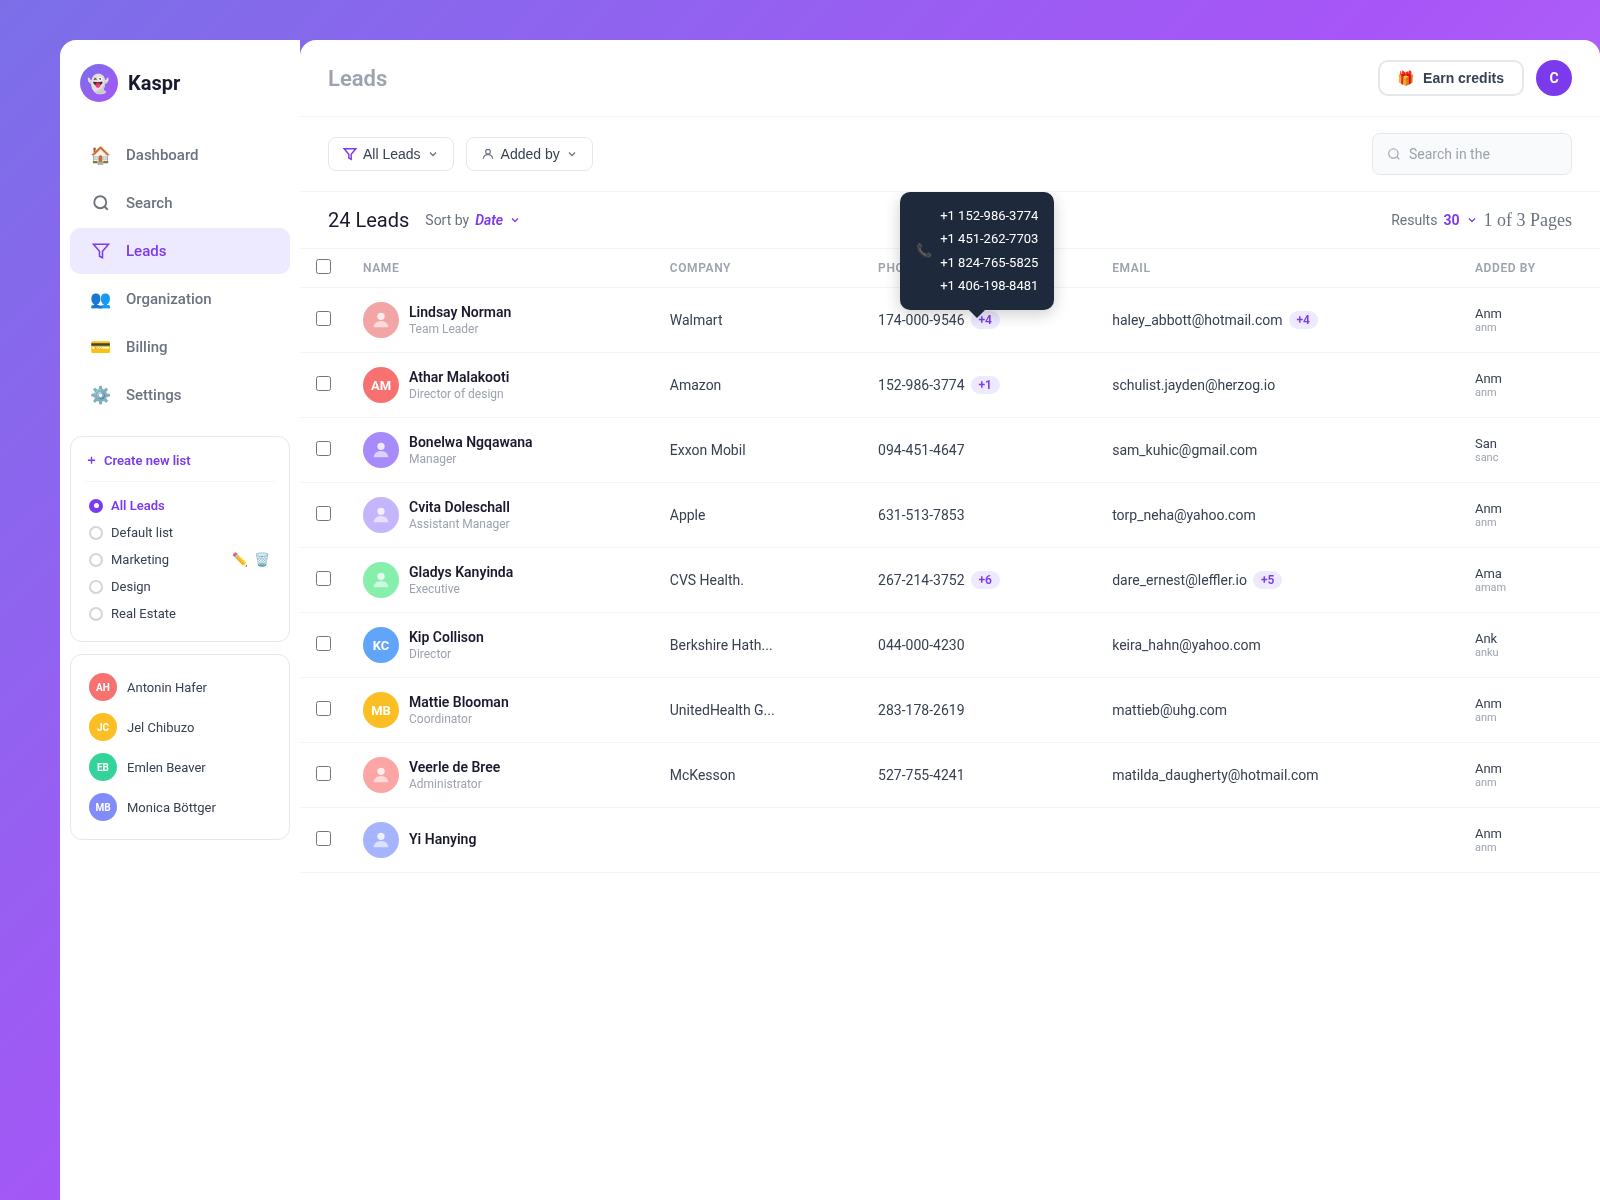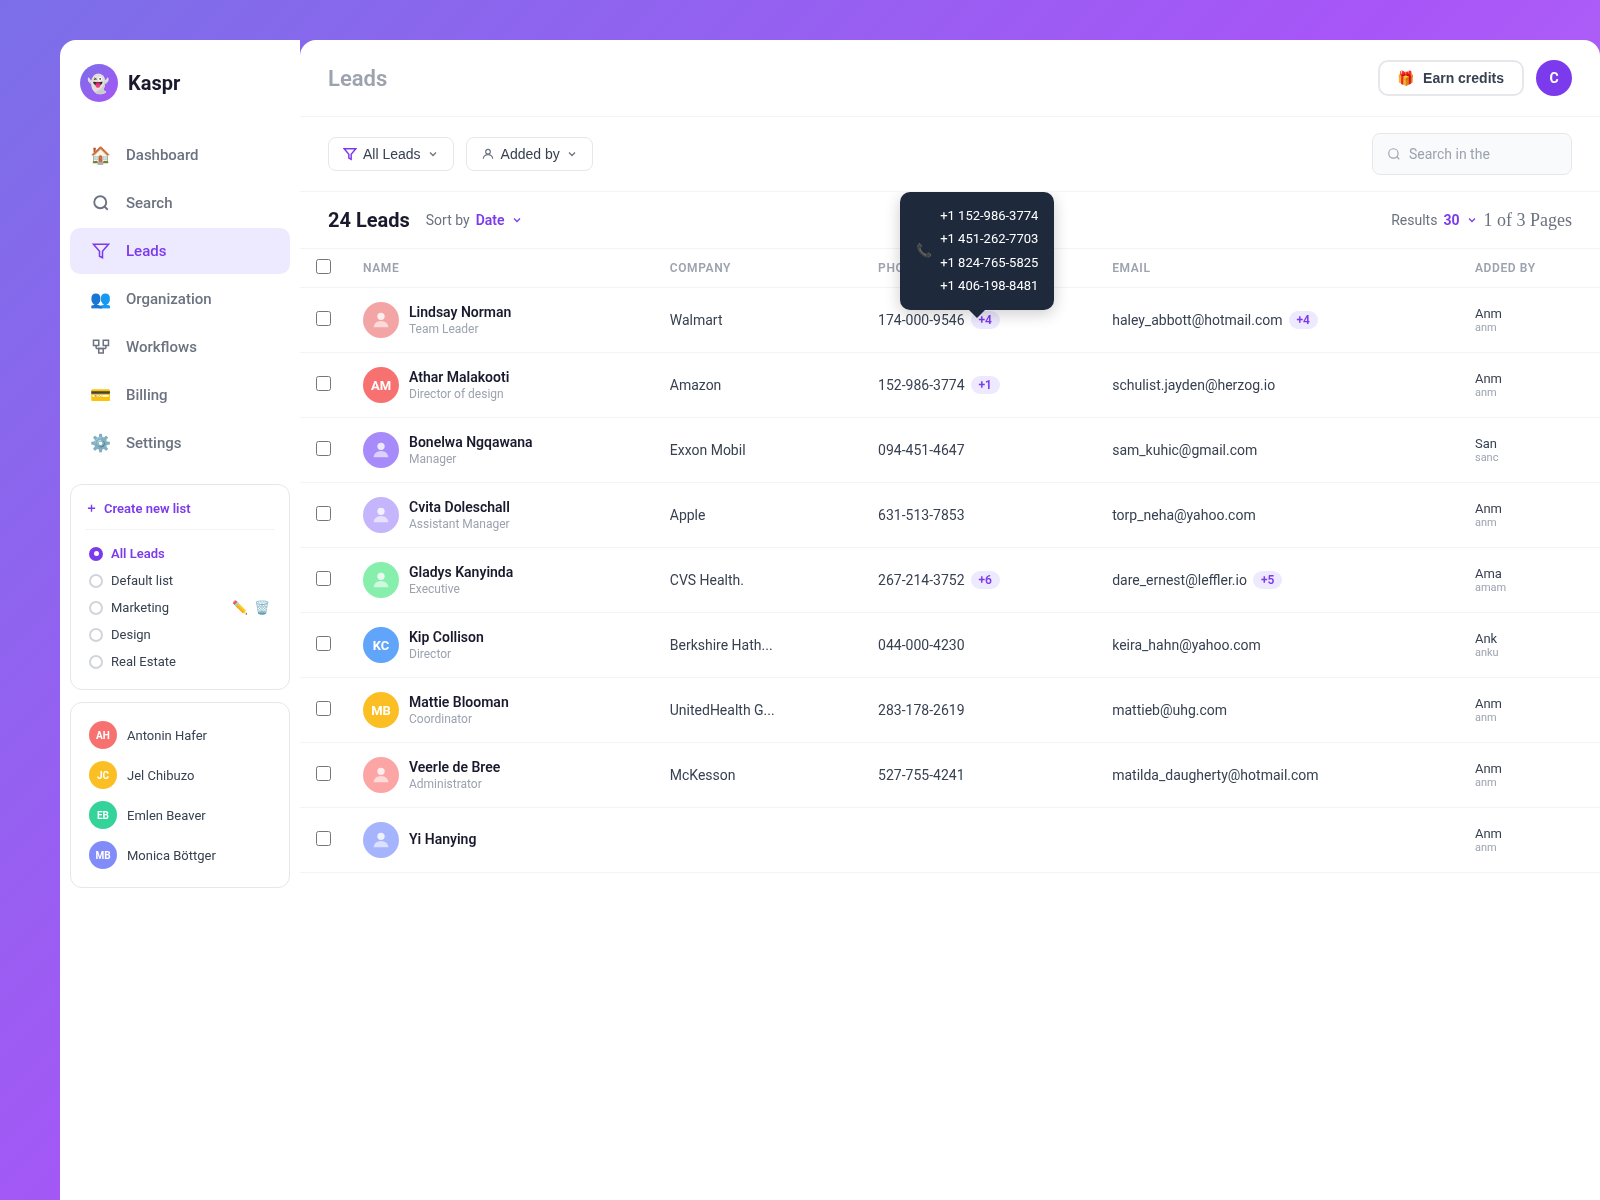--- a/index.html
+++ b/index.html
@@ -254,32 +254,32 @@
     .leads-header {
       display: flex;
       align-items: center;
       padding: 16px 28px;
       border-bottom: 1px solid #f3f4f6;
       gap: 16px;
       position: relative;
     }
     .leads-count {
       font-size: 20px;
-      font-weight: 700;
+      font-weight: 400;
       color: #1a1a2e;
     }
     .sort-by {
       display: flex;
       align-items: center;
       gap: 6px;
       font-size: 14px;
       color: #6b7280;
       cursor: pointer;
     }
-    .sort-by span.highlight { color: #7c3aed; font-weight: 600; }
+    .sort-by span.highlight { color: #7c3aed; font-weight: 600; font-style: italic; }
     .results-badge {
       margin-left: auto;
       display: flex;
       align-items: center;
       gap: 6px;
       font-size: 14px;
       color: #6b7280;
     }
     .results-count {
       color: #7c3aed;
@@ -430,34 +430,20 @@
         <span class="nav-icon">
           <svg width="18" height="18" viewBox="0 0 24 24" fill="none" stroke="#7c3aed" stroke-width="2">
               <polygon points="22 3 2 3 10 12.46 10 19 14 21 14 12.46 22 3"></polygon>
             </svg>
         </span>
         <span>Leads</span>
       </div>
       <div class="nav-item">
         <span class="nav-icon">👥</span>
         <span>Organization</span>
-      </div>
-      <div class="nav-item">
-        <span class="nav-icon">
-          <svg width="18" height="18" viewBox="0 0 24 24" fill="none" stroke="#6b7280" stroke-width="2">
-              <rect x="2" y="3" width="7" height="7"></rect>
-              <rect x="15" y="3" width="7" height="7"></rect>
-              <rect x="9" y="14" width="6" height="6"></rect>
-              <line x1="5.5" y1="10" x2="5.5" y2="14"></line>
-              <line x1="18.5" y1="10" x2="18.5" y2="14"></line>
-              <line x1="5.5" y1="14" x2="18.5" y2="14"></line>
-              <line x1="12" y1="14" x2="12" y2="14"></line>
-            </svg>
-        </span>
-        <span>Workflows</span>
       </div>
       <div class="nav-item">
         <span class="nav-icon">💳</span>
         <span>Billing</span>
       </div>
       <div class="nav-item">
         <span class="nav-icon">⚙️</span>
         <span>Settings</span>
       </div>
     </nav>

